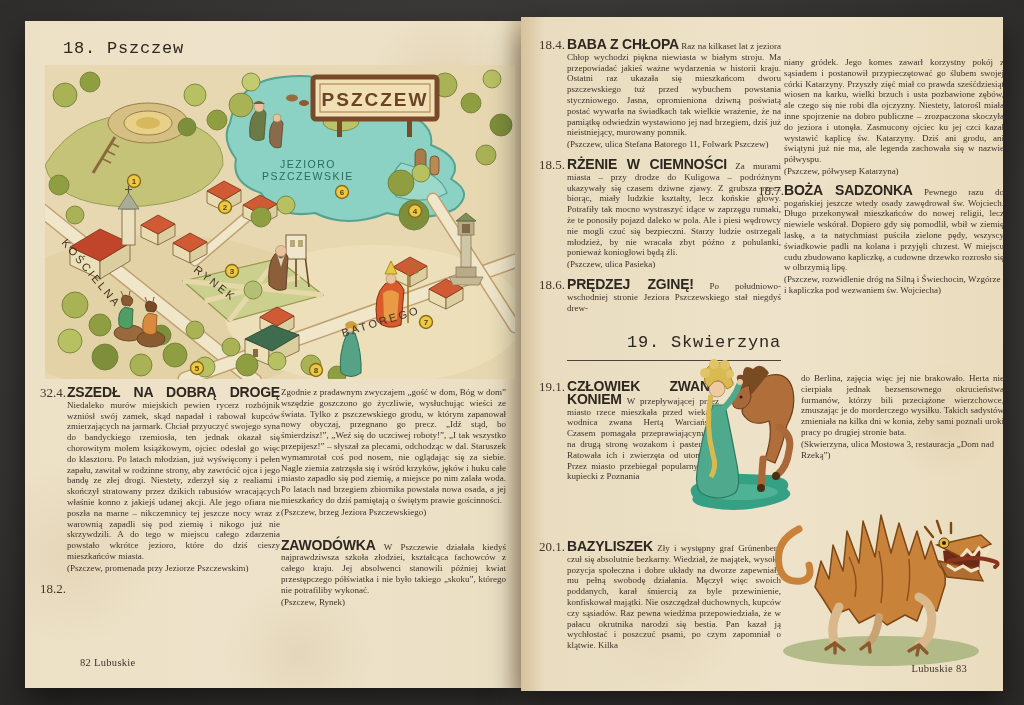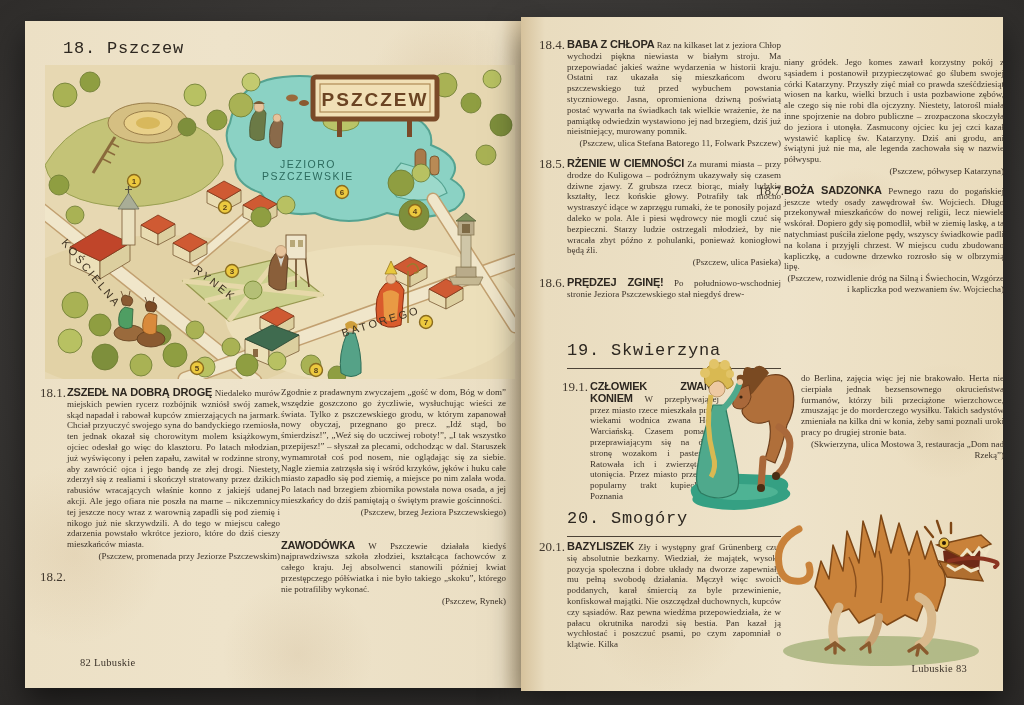--- a/index.html
+++ b/index.html
@@ -26,22 +26,22 @@
       linear-gradient(90deg,#d6c29c 0%, #e9dcbf 5%, #eee3ca 55%, #eadcbd 100%);
   }
   .sec-head{
     position:absolute;font-family:Liberation Mono, monospace;font-size:17px;
     color:#2d2720;letter-spacing:.8px;padding-bottom:8px;border-bottom:1.5px solid #4c4236;
   }
   .body-txt{font-size:9px;line-height:10.8px;text-align:justify;}
   .entry{display:flex;margin-bottom:9px;}
   .enum{flex:none;font-size:13px;color:#41382e;padding-top:1px;}
   .ebody{flex:1;}
-  .etitle{font-family:"Liberation Sans", sans-serif;font-weight:bold;font-size:11px;letter-spacing:-.2px;color:#2d2720;}
-  .eloc{margin-top:1px;text-align:right;}
+  .etitle{font-family:"Liberation Sans", sans-serif;font-weight:bold;font-size:14px;letter-spacing:-.2px;color:#2d2720;}
+  .eloc{margin-top:1px;text-align:left;}
   .footer{position:absolute;font-size:10.5px;color:#3c332a;letter-spacing:.3px;}
   .abs{position:absolute;}
   svg text{font-family:"Liberation Sans", sans-serif;}
 </style>
 </head>
 <body>
 
 <div class="page page-left">
 
   <div class="sec-head" style="left:38px;top:18px;width:444px;">18. Pszczew</div>
@@ -259,21 +259,21 @@
         <text x="297" y="130" fill="#5a431a">6</text>
       <circle cx="381" cy="257" r="6.5" fill="#ecc93f" stroke="#8a6b1e" stroke-width="1.4"></circle>
         <text x="381" y="260" fill="#5a431a">7</text>
       <circle cx="271" cy="305" r="6.5" fill="#ecc93f" stroke="#8a6b1e" stroke-width="1.4"></circle>
         <text x="271" y="308" fill="#5a431a">8</text>
     </g>
   </svg>
 
   <div class="abs body-txt" style="left:15px;top:366px;width:240px;">
     <div class="entry">
-      <div class="enum" style="width:27px;">18.1.</div>
+      <div class="enum" style="width:27px;">32.4.</div>
       <div class="ebody">
         <span class="etitle">ZSZEDŁ NA DOBRĄ DROGĘ</span>
         <span>Niedaleko murów miejskich pewien rycerz rozbójnik wzniósł swój zamek, skąd napadał i rabował kupców zmierzających na jarmark. Chciał przyuczyć swojego syna do bandyckiego rzemiosła, ten jednak okazał się chorowitym molem książkowym, ojciec odesłał go więc do klasztoru. Po latach młodzian, już wyświęcony i pełen zapału, zawitał w rodzinne strony, aby zawrócić ojca i jego bandę ze złej drogi. Niestety, zderzył się z realiami i skończył stratowany przez dzikich rabusiów wracających właśnie konno z jakiejś udanej akcji. Ale jego ofiara nie poszła na marne – nikczemnicy tej jeszcze nocy wraz z warownią zapadli się pod ziemię i nikogo już nie skrzywdzili. A do tego w miejscu całego zdarzenia powstało wkrótce jezioro, które do dziś cieszy mieszkańców miasta.</span>
         <div class="eloc">(Pszczew, promenada przy Jeziorze Pszczewskim)</div>
       </div>
     </div>
     <div class="entry">
       <div class="enum" style="width:27px;">18.2.</div>
     </div>
   </div>
@@ -332,25 +332,25 @@
     <div class="entry" style="margin-top:8px;">
       <div class="enum" style="width:26px;">18.7.</div>
       <div class="ebody">
         <span class="etitle">BOŻA SADZONKA</span>
         <span>Pewnego razu do pogańskiej jeszcze wtedy osady zawędrował św. Wojciech. Długo przekonywał mieszkańców do nowej religii, lecz niewiele wskórał. Dopiero gdy się pomodlił, wbił w ziemię laskę, a ta natychmiast puściła zielone pędy, wszyscy świadkowie padli na kolana i przyjęli chrzest. W miejscu cudu zbudowano kapliczkę, a cudowne drzewko rozrosło się w olbrzymią lipę.</span>
         <div class="eloc">(Pszczew, rozwidlenie dróg na Silną i Świechocin, Wzgórze i kapliczka pod wezwaniem św. Wojciecha)</div>
       </div>
     </div>
   </div>
 
-  <div class="sec-head" style="left:46px;top:324px;width:214px;">19. Skwierzyna</div>
+  <div class="sec-head" style="left:46px;top:316px;width:214px;text-align:right;">19. Skwierzyna</div>
 
   <div class="abs body-txt" style="left:18px;top:364px;width:180px;">
     <div class="entry">
-      <div class="enum" style="width:28px;margin-left:23px;">19.1.</div>
+      <div class="enum" style="width:28px;">19.1.</div>
       <div class="ebody">
         <span class="etitle">CZŁOWIEK ZWANY KONIEM</span>
         <span>W przepływającej przez miasto rzece mieszkała przed wiekami wodnica zwana Hertą Warciańską. Czasem pomagała przeprawiającym się na drugą stronę wozakom i pasterzom. Ratowała ich i zwierzęta od utonięcia. Przez miasto przebiegał popularny trakt kupiecki z Poznania</span>
       </div>
     </div>
   </div>
 
   <svg class="abs" style="left:162px;top:330px;" width="122" height="172" viewBox="0 0 122 172">
     <path d="M10,150 Q2,138 22,134 Q12,128 32,126 L88,128 Q110,132 104,142 Q114,150 94,156 Q60,167 28,161 Q6,158 10,150 Z" fill="#35a083"></path>
     <ellipse cx="57" cy="145" rx="38" ry="8" fill="#5fbfa0" opacity=".6"></ellipse>
@@ -376,21 +376,20 @@
         <circle cx="47" cy="27" r="4" fill="#e2c468"></circle>
       <path d="M28,48 Q22,78 30,108 Q34,120 28,130" stroke="#d9b952" stroke-width="5" fill="none"></path>
     </g>
   </svg>
 
   <div class="abs body-txt" style="left:280px;top:356px;width:203px;">
     <span>do Berlina, zajęcia więc jej nie brakowało. Herta nie cierpiała jednak bezsensownego okrucieństwa furmanów, którzy bili przeciążone wierzchowce, zmuszając je do morderczego wysiłku. Takich sadystów zmieniała na kilka dni w konia, żeby sami poznali uroki pracy po drugiej stronie bata.</span>
     <div class="eloc">(Skwierzyna, ulica Mostowa 3, restauracja „Dom nad Rzeką”)</div>
   </div>
 
-  <div class="sec-head" style="left:46px;top:492px;width:214px;">20. Smogóry</div>
 
   <div class="abs body-txt" style="left:18px;top:524px;width:242px;">
     <div class="entry">
       <div class="enum" style="width:28px;">20.1.</div>
       <div class="ebody">
         <span class="etitle">BAZYLISZEK</span>
         <span>Zły i występny graf Grünenberg czuł się absolutnie bezkarny. Wiedział, że majątek, wysoka pozycja społeczna i dobre układy na dworze zapewniały mu pełną swobodę działania. Męczył więc swoich poddanych, karał śmiercią za byle przewinienie, konfiskował majątki. Nie oszczędzał duchownych, kupców czy sąsiadów. Raz pewna wiedźma przepowiedziała, że w pałacu okrutnika narodzi się bestia. Pan kazał ją wychłostać i poszczuć psami, po czym zapomniał o klątwie. Kilka</span>
       </div>
     </div>
   </div>

